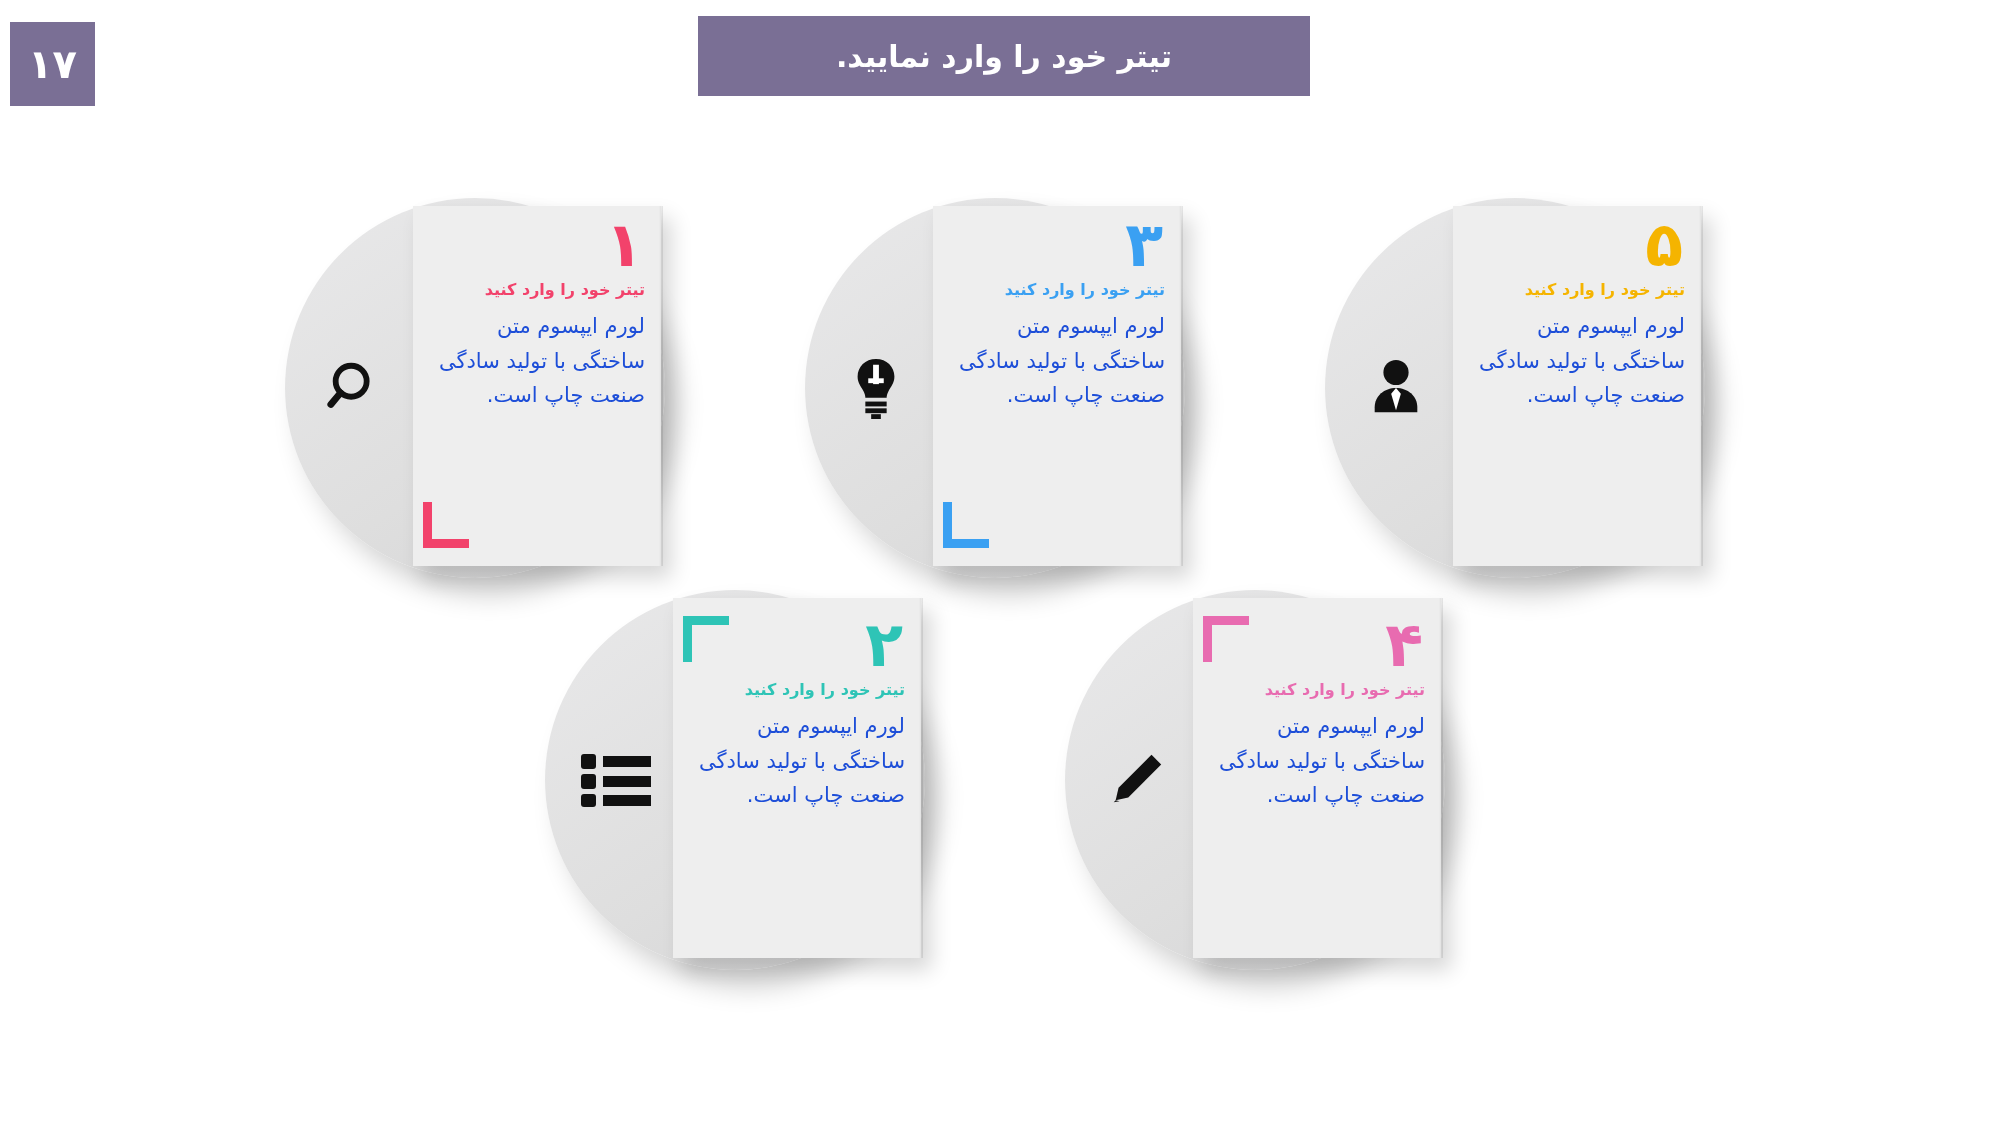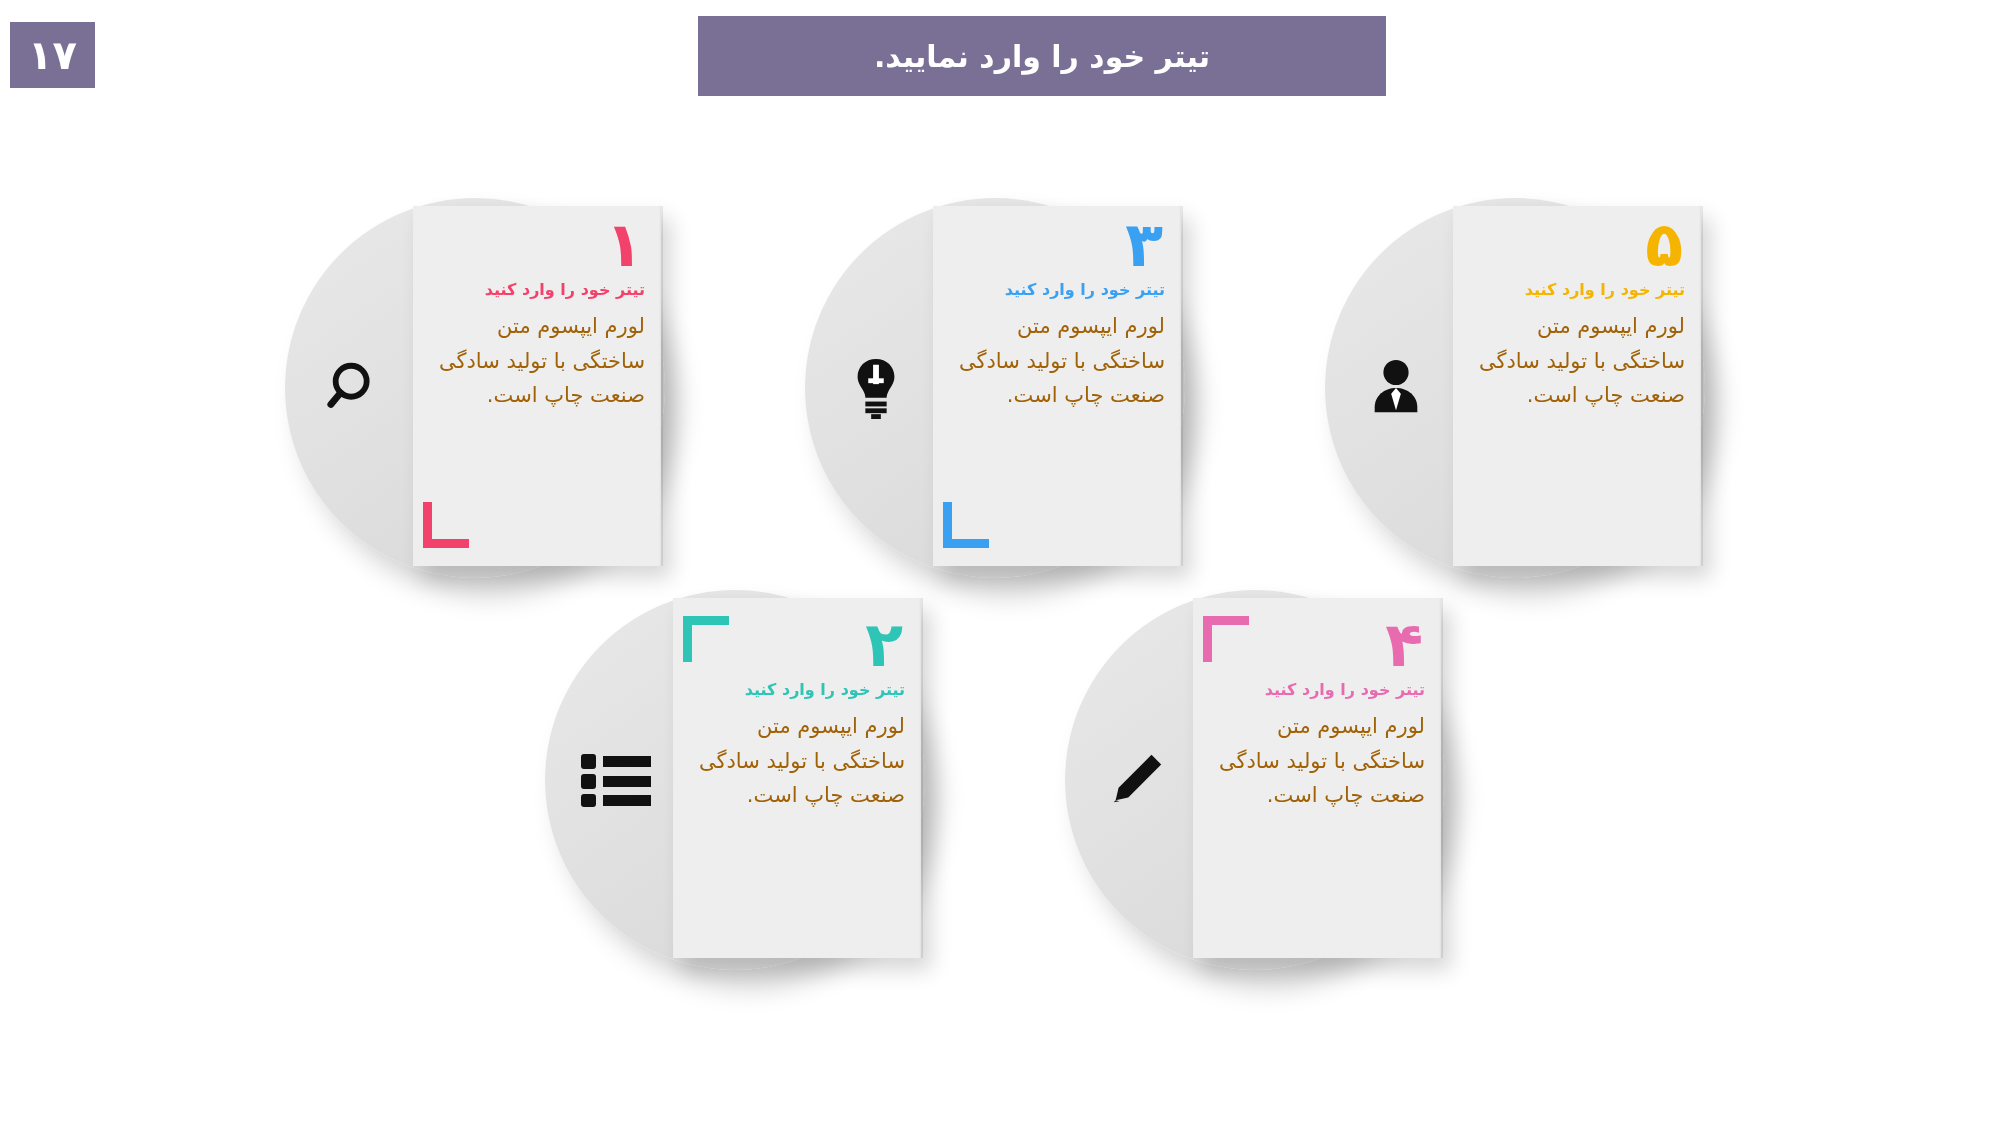--- a/index.html
+++ b/index.html
@@ -17,35 +17,35 @@
     background: #ffffff;
   }
 
   
   .slide-number {
     position: absolute;
     top: 22px;
     right: 1905px; 
     left: 16px;
     width: 85px;
-    height: 66px;
+    height: 84px;
     background: #7a6f95;
     display: flex;
     align-items: center;
     justify-content: center;
     color: #ffffff;
     font-size: 40px;
     font-weight: bold;
     letter-spacing: 1px;
   }
   .title-bar {
     position: absolute;
     top: 16px;
     left: 698px;
-    width: 688px;
+    width: 612px;
     height: 80px;
     background: #7a6f95;
     display: flex;
     align-items: center;
     justify-content: center;
     color: #ffffff;
     font-size: 30px;
     font-weight: bold;
     direction: rtl;
   }
@@ -94,21 +94,21 @@
     direction: rtl;
   }
   .card-title {
     font-size: 16px;
     font-weight: bold;
     margin-bottom: 10px;
     line-height: 1.2;
   }
   .card-body {
     font-size: 21px;
-    color: #a16207;
+    color: #1d4ed8;
     line-height: 1.65;
   }
   .corner {
     position: absolute;
     width: 46px;
     height: 46px;
   }
   .corner.br {
     right: auto;
     left: 10px;

